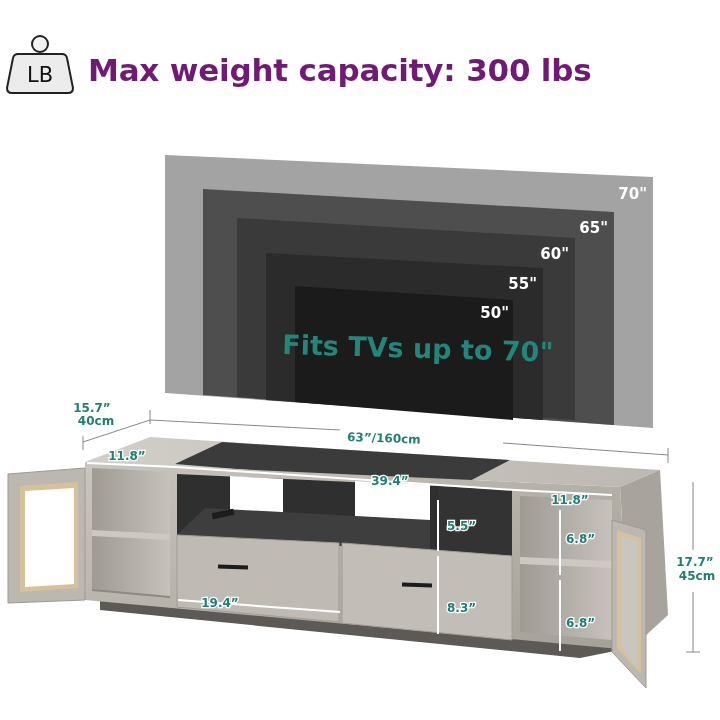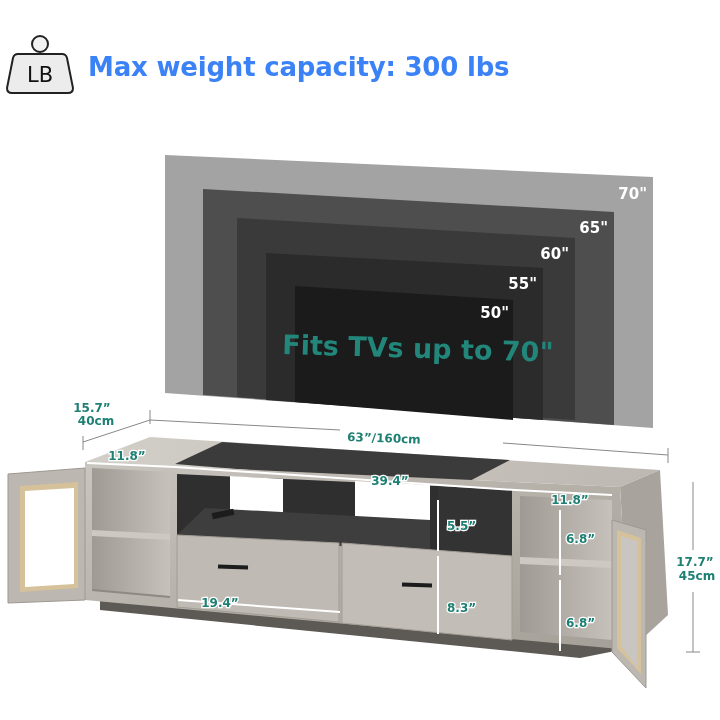--- a/index.html
+++ b/index.html
@@ -1,19 +1,19 @@
 <!DOCTYPE html>
 <html><head>
 <meta charset="utf-8">
 <style>
   html, body { margin:0; padding:0; background:#ffffff; }
   body { width:720px; height:720px; position:relative; overflow:hidden; font-family:"DejaVu Sans", sans-serif; }
   .abs { position:absolute; }
   #weight-icon { left:6px; top:32px; width:68px; height:64px;text-align:right; }
-  #headline { left:88px; top:52px; font-size:26px; font-weight:bold; color:#3b82f6; letter-spacing:-0.2px; white-space:nowrap; }
+  #headline { left:88px; top:52px; font-size:31px; font-weight:bold; color:#701a75; letter-spacing:-0.2px; white-space:nowrap; }
   svg.scene { position:absolute; left:0; top:0; }
   .tvlabel { font-family:"DejaVu Sans", sans-serif; font-weight:bold; fill:#ffffff; font-size:15px; }
   .fits { font-family:"DejaVu Sans", sans-serif; font-weight:bold; fill:#22867a; font-size:27px; }
   .dim { font-family:"DejaVu Sans", sans-serif; fill:#1e7f73; font-size:12px; font-weight:bold; }
   .dimw { font-family:"DejaVu Sans", sans-serif; fill:#1e7f73; font-size:12px; font-weight:bold; stroke:#ffffff; stroke-width:2.5px; paint-order:stroke; }
 </style>
 </head>
 <body>
 
 <div class="abs" id="weight-icon">

